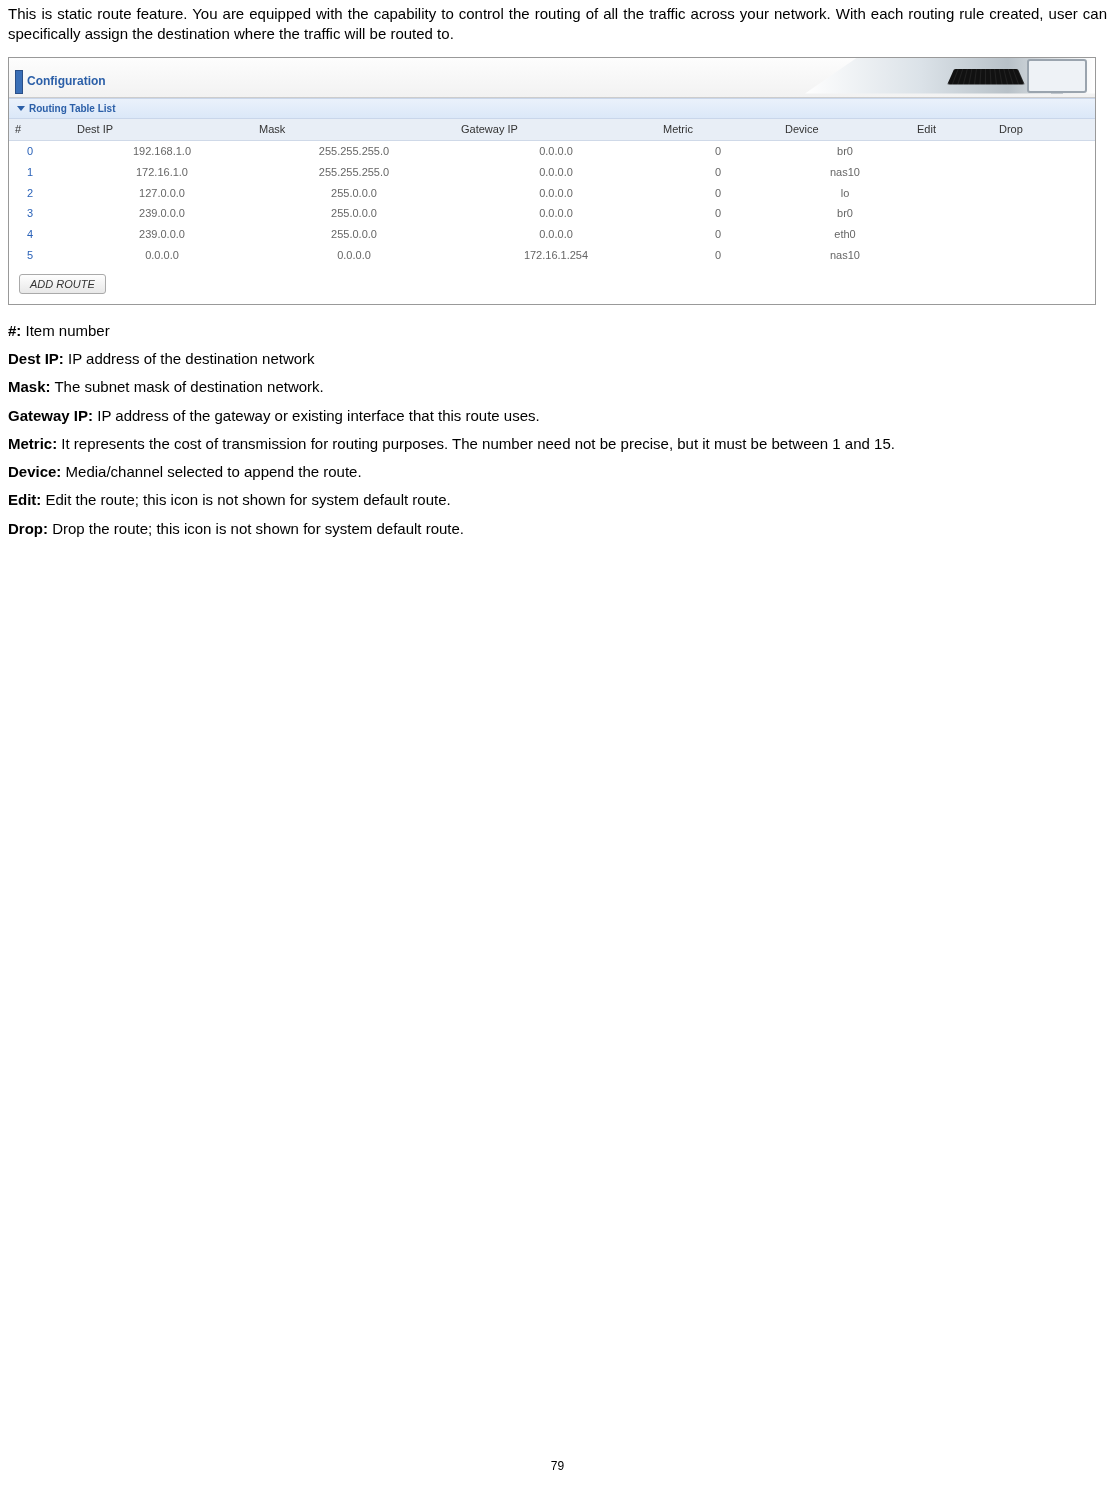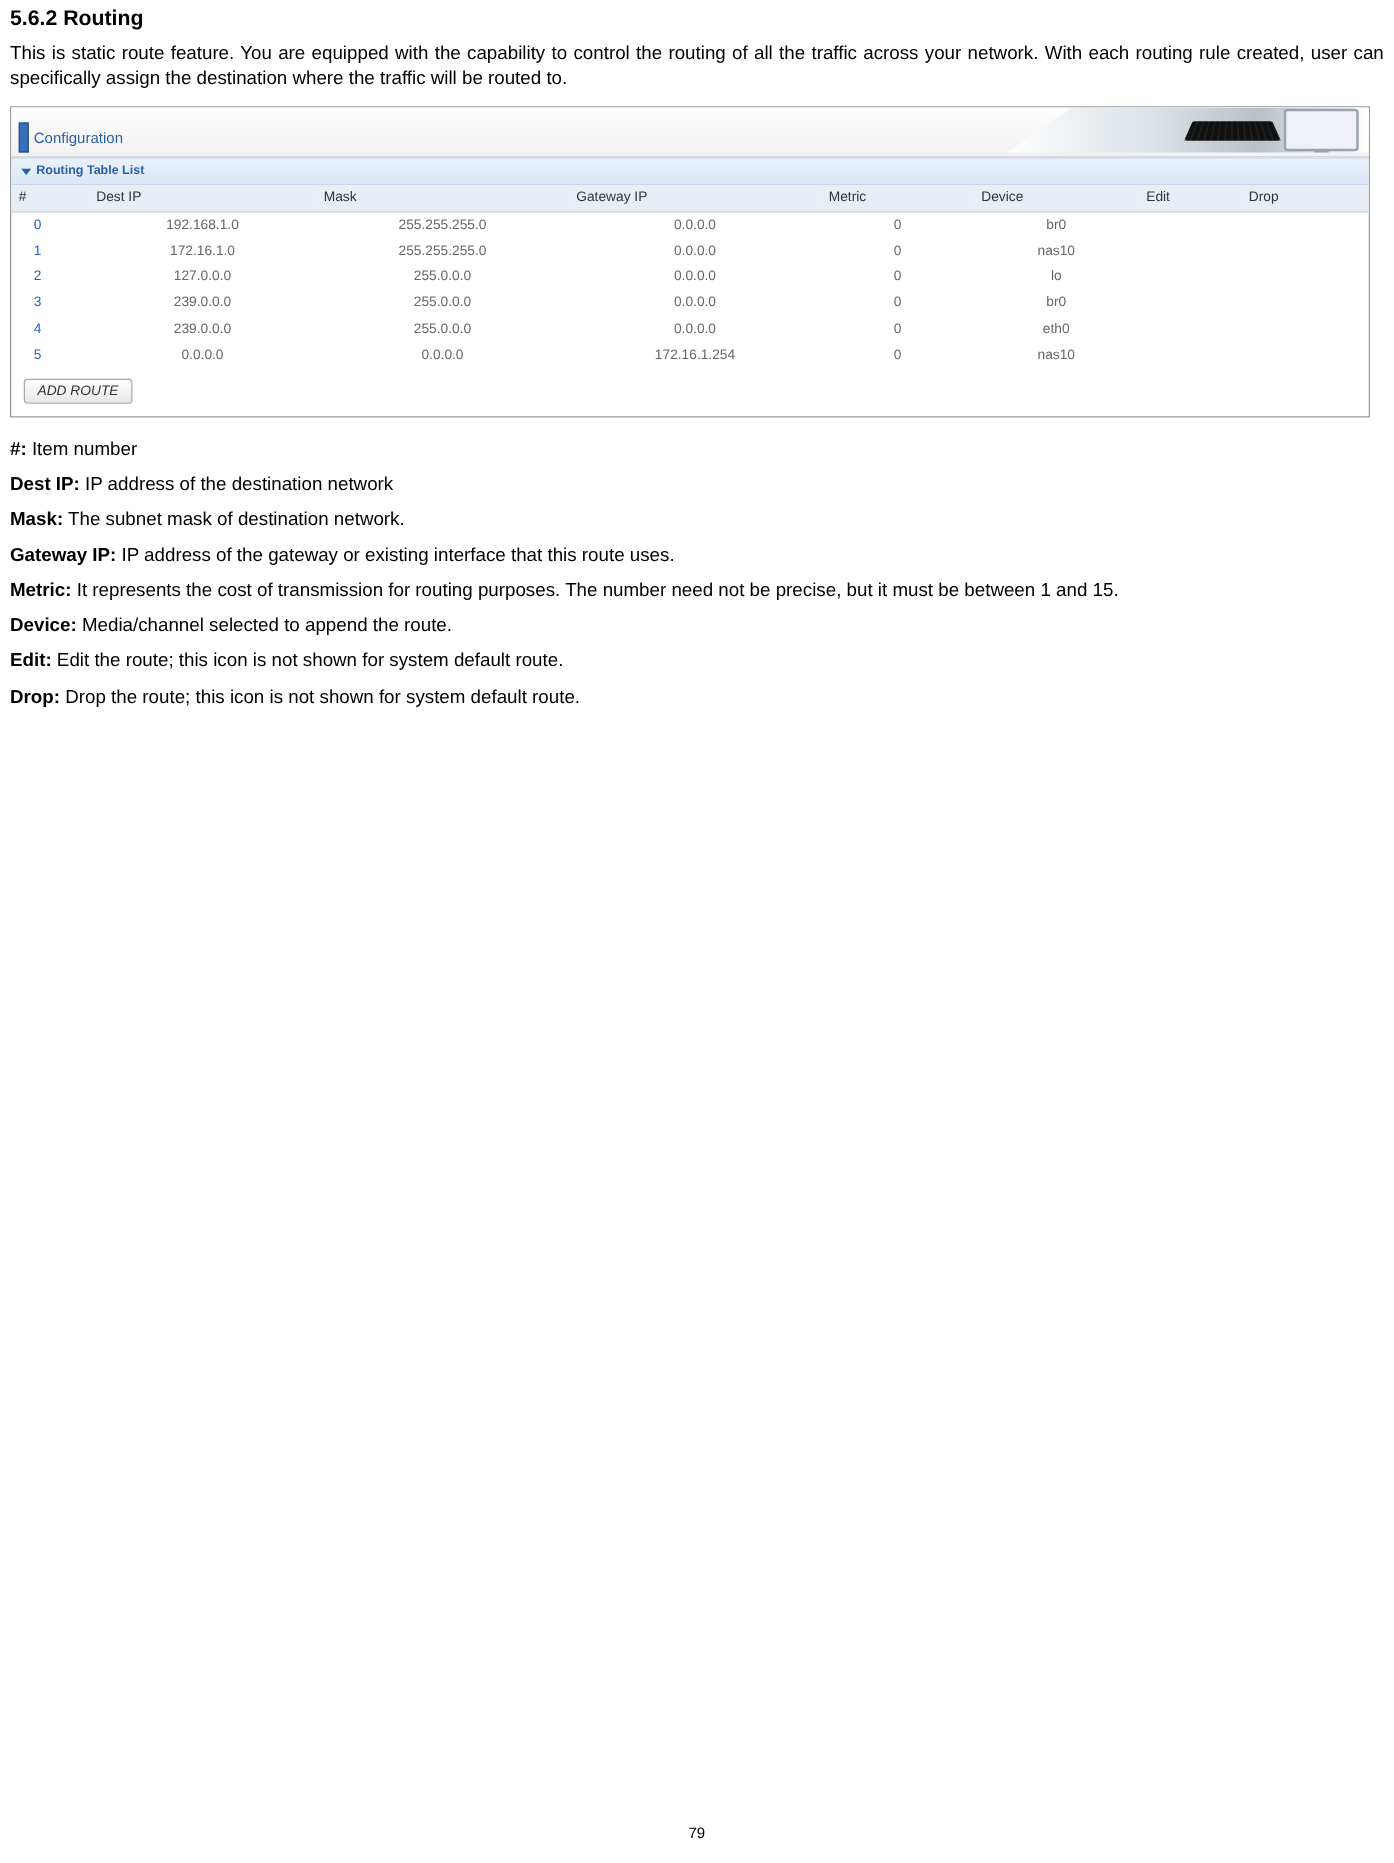--- a/index.html
+++ b/index.html
@@ -31,21 +31,21 @@
     display: flex;
     align-items: flex-end;
     position: relative;
     padding: 0 6px 3px 6px;
   }
   .config-tab {
     display: inline-flex;
     align-items: center;
     gap: 4px;
     color: #2b5fa8;
-    font-weight: normal;
+    font-weight: bold;
     font-size: 12px;
   }
   .blue-bar {
     width: 6px;
     height: 22px;
     background: #3a6fb7;
     border: 1px solid #2a4f87;
     display: inline-block;
   }
   .header-photo {
@@ -133,24 +133,20 @@
     left: 0; right: 0;
     text-align: center;
     font-size: 12px;
   }
 </style>
 </head>
 <body>
 
 <div class="page">
 
-  <h2 class="section-title">
-    <span>5.6.2</span>
-    <span>Routing</span>
-  </h2>
 
   <p class="intro">This is static route feature. You are equipped with the capability to control the routing of all the traffic across your network. With each routing rule created, user can specifically assign the destination where the traffic will be routed to.</p>
 
   <div class="screenshot">
     <div class="config-header">
       <span class="config-tab">
         <span class="blue-bar"></span>
         <span>Configuration</span>
       </span>
       <div class="header-photo">

